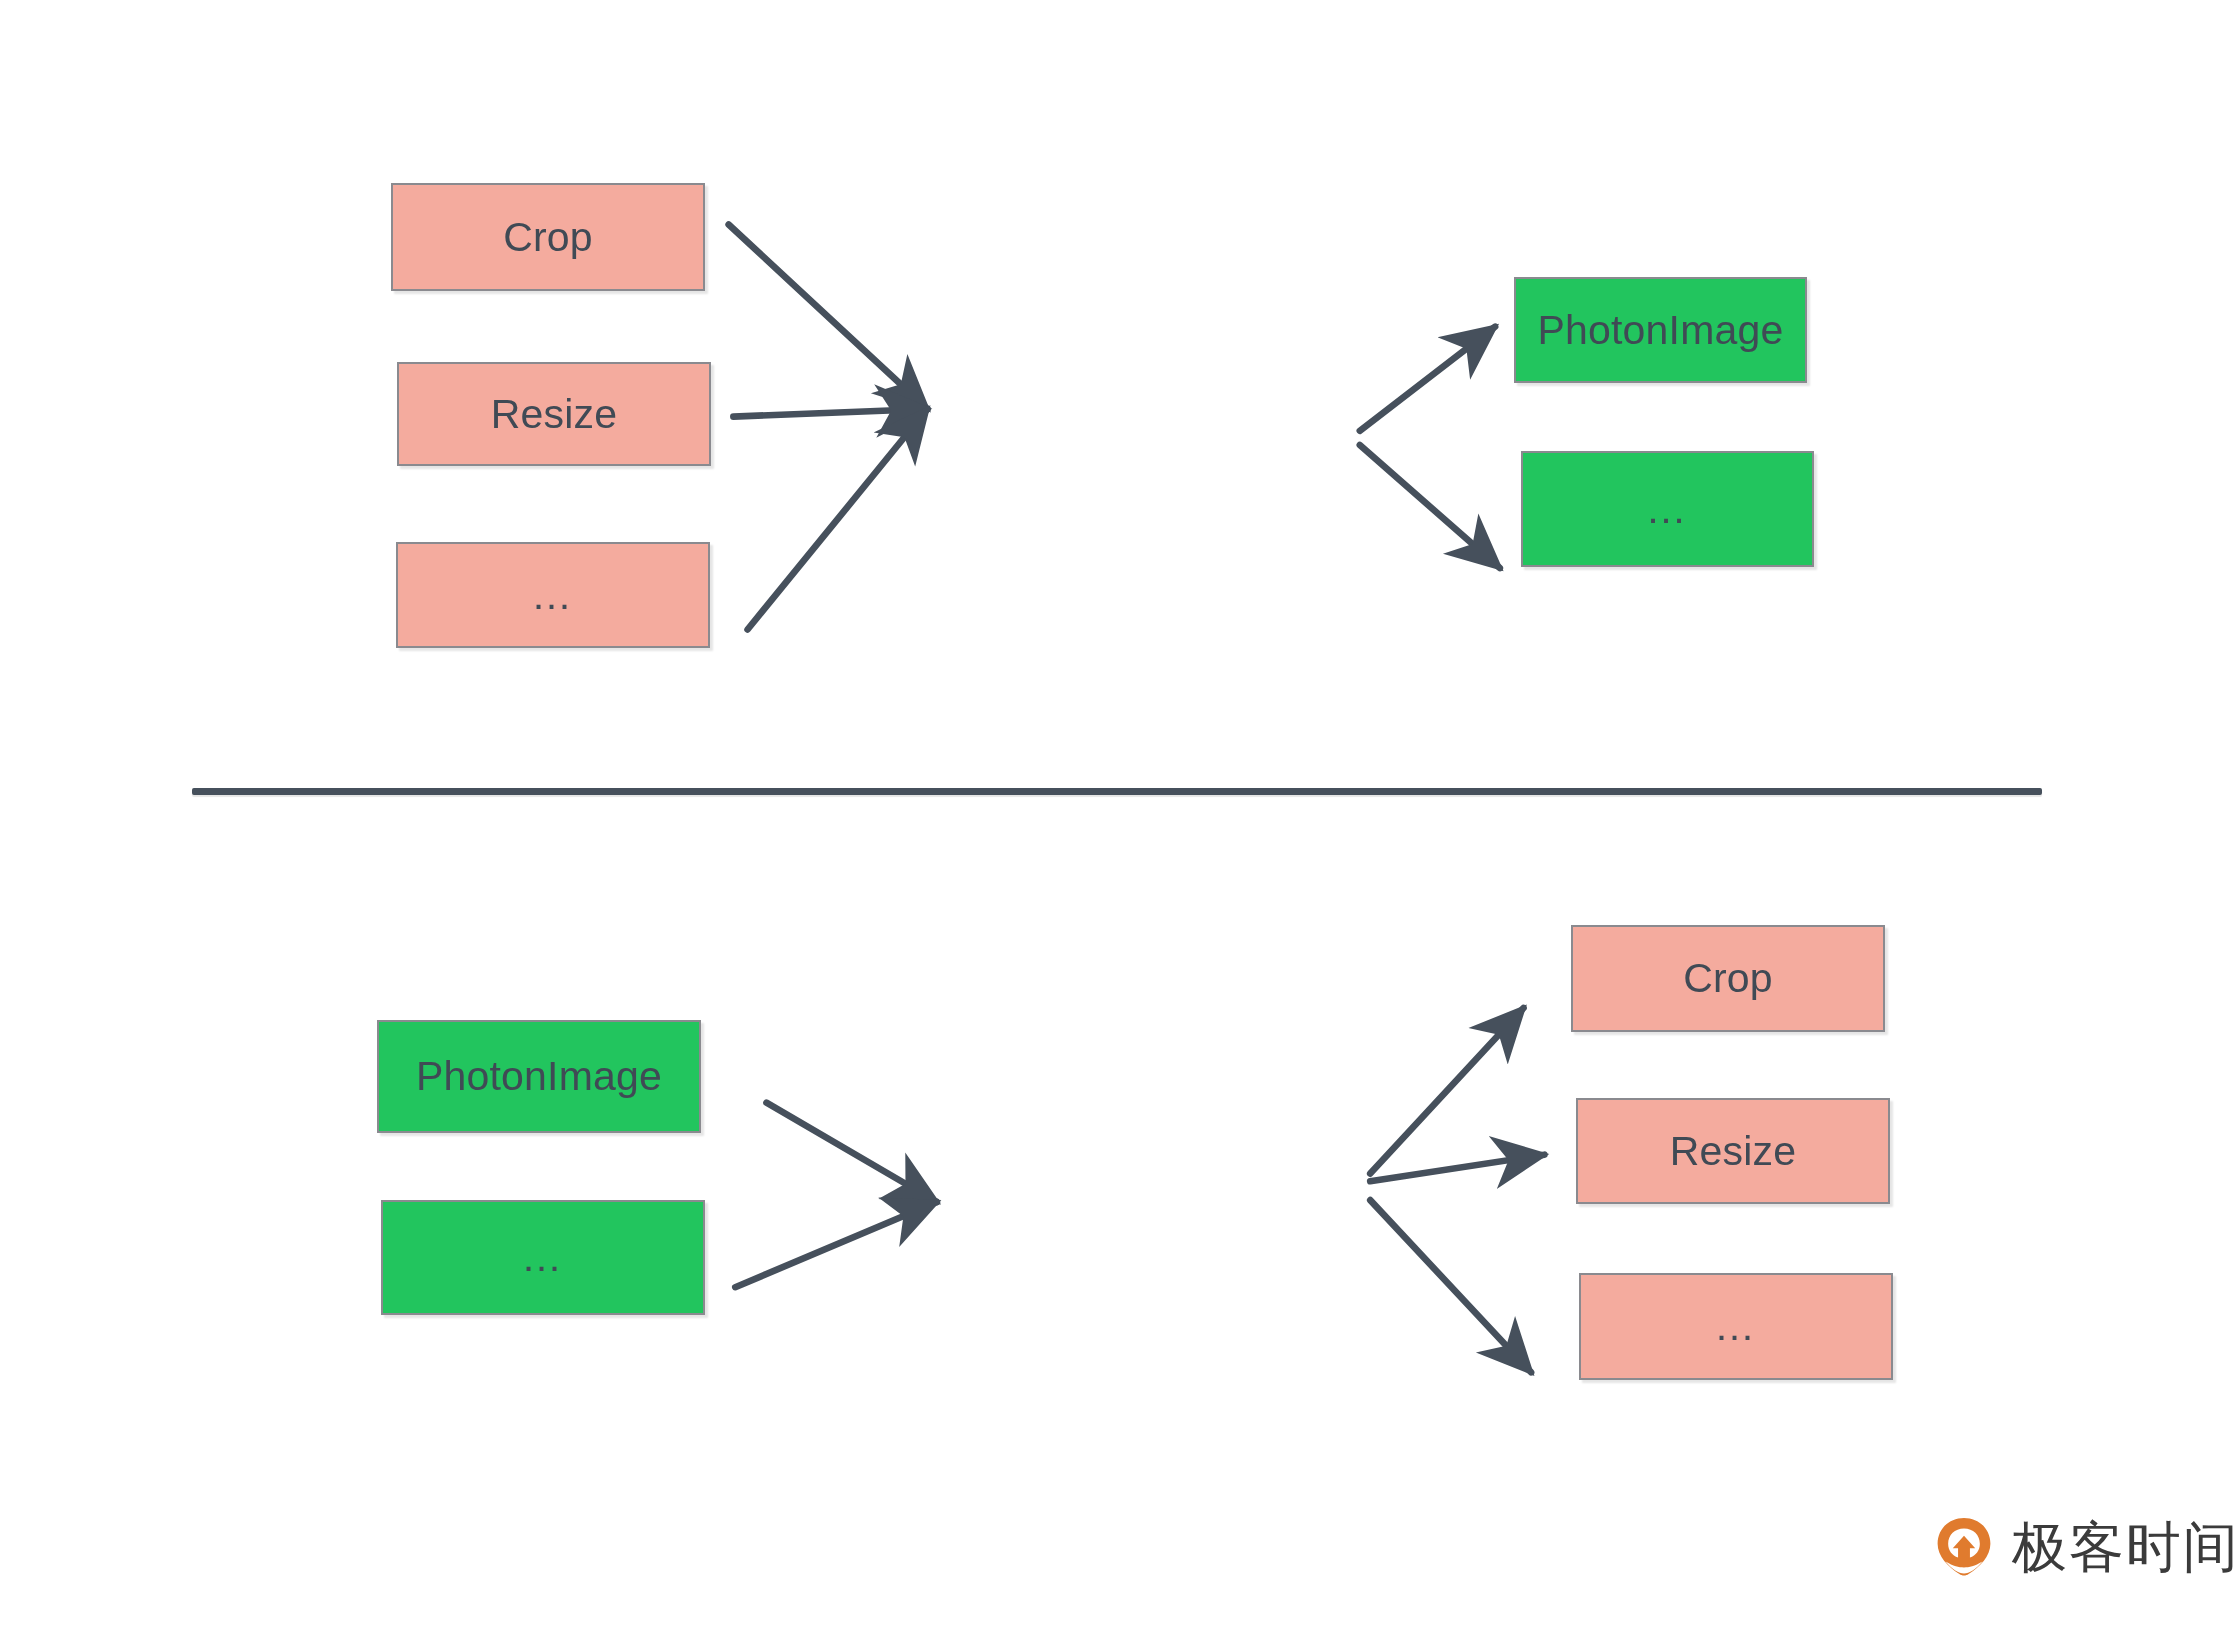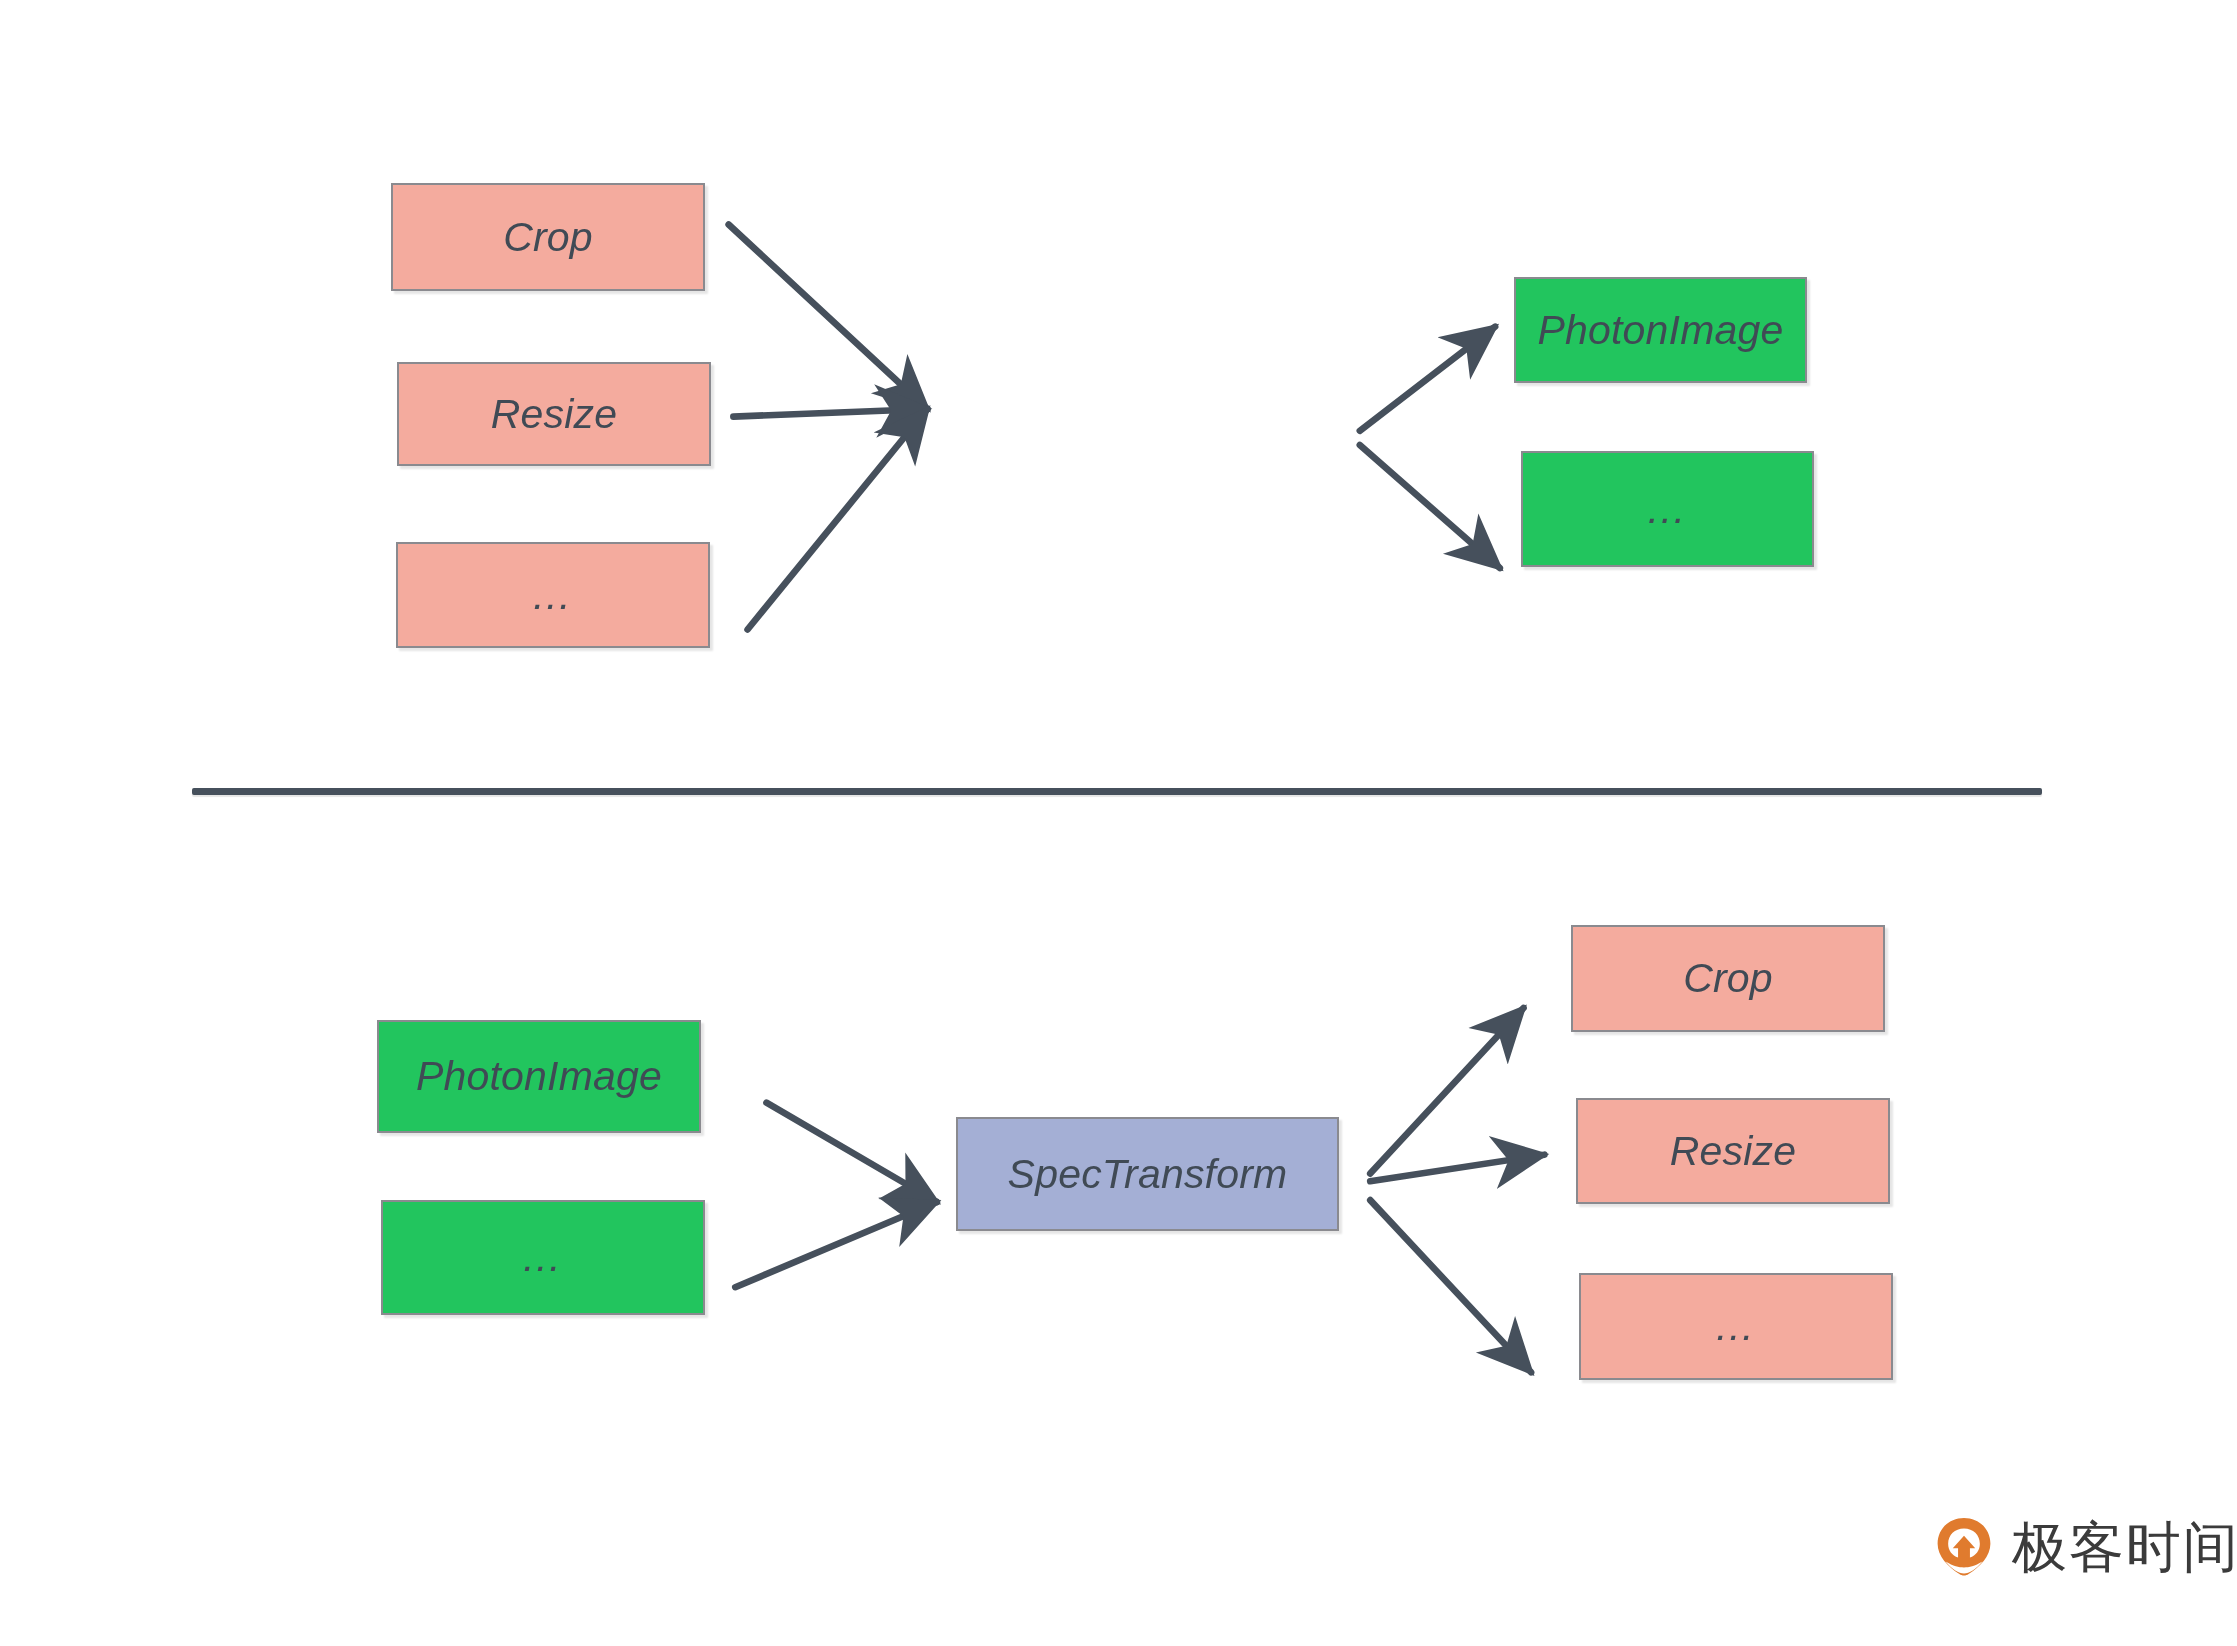--- a/index.html
+++ b/index.html
@@ -36,21 +36,21 @@
     color: #404a55;
     font-size: 41px;
     letter-spacing: 0.2px;
     line-height: 1;
     white-space: nowrap;
     user-select: none;
   }
   .node.op    { background: #f4ab9e; }
   .node.mid   { background: #a4afd5; }
   .node.data  { background: #22c55e; align-items: center; }
-  .node .lbl { display: block; font-style: italic; }
+  .node .lbl { display: block; }
   .node .lbl.ellipsis { font-size: 41px; letter-spacing: 2.8px; }
 
   .divider {
     position: absolute;
     background: #46505c;
     border-radius: 1.9px;
     box-shadow: 0 1.9px 0.9px rgba(0,0,0,0.10);
   }
 
   #logo {
@@ -115,23 +115,20 @@
     </div>
 
   <div class="divider" style="left:192px; top:788px; width:1850px; height:6.6px;"></div>
 
   <div class="node data" style="left:377px; top:1020px; width:324px; height:113px;">
       <span class="lbl">PhotonImage</span>
     </div>
   <div class="node data" style="left:381px; top:1200px; width:324px; height:115px;">
       <span class="lbl ellipsis">…</span>
     </div>
-  <div class="node mid" style="left:956px; top:1117px; width:383px; height:114px;">
-      <span class="lbl">SpecTransform</span>
-    </div>
   <div class="node op" style="left:1571px; top:925px; width:314px; height:107px;">
       <span class="lbl">Crop</span>
     </div>
   <div class="node op" style="left:1576px; top:1098px; width:314px; height:106px;">
       <span class="lbl">Resize</span>
     </div>
   <div class="node op" style="left:1579px; top:1273px; width:314px; height:107px;">
       <span class="lbl ellipsis">…</span>
     </div>
 

